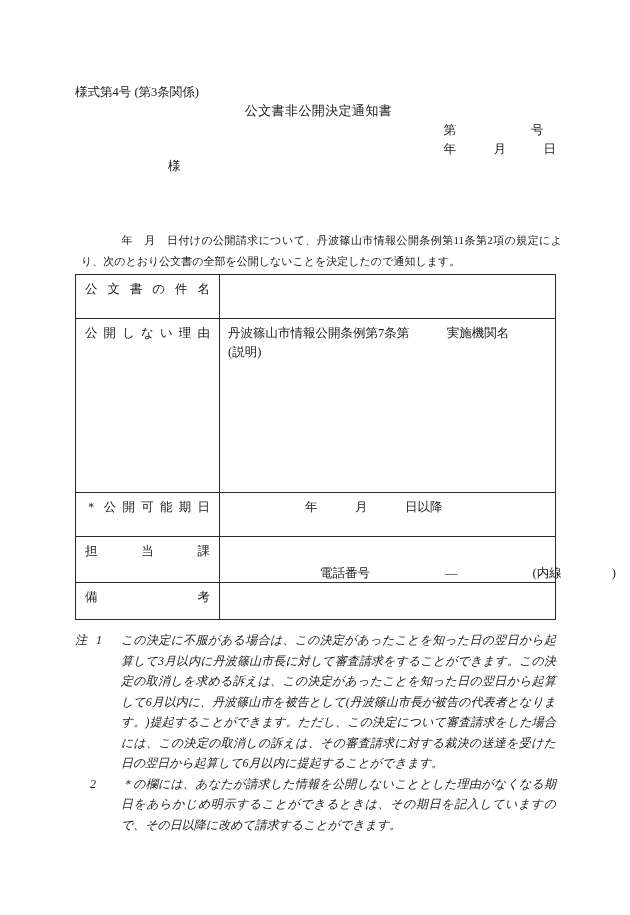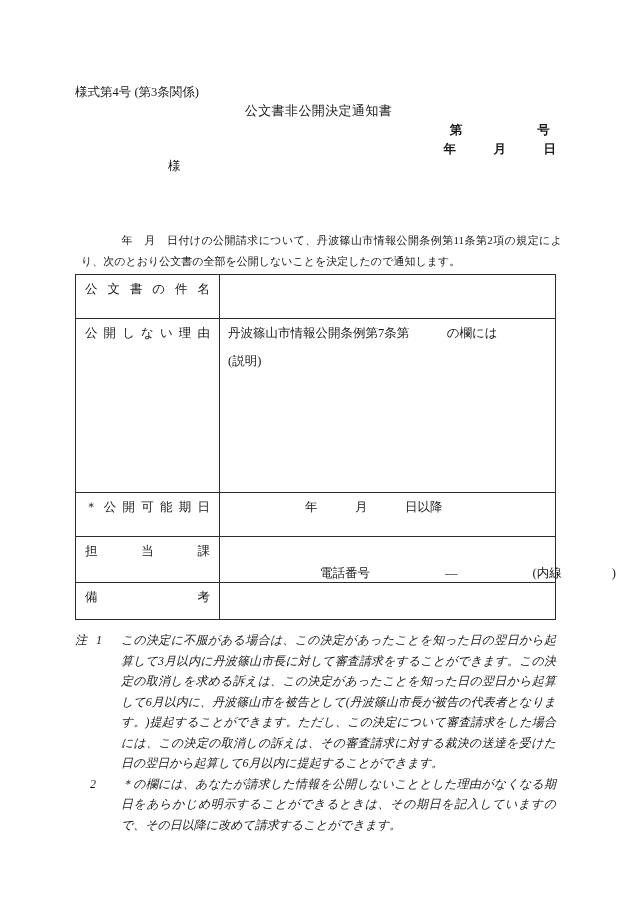--- a/index.html
+++ b/index.html
@@ -40,22 +40,21 @@
     letter-spacing: 0.4px;
     padding-left: 7px;
   }
 
   .meta-block {
     position: absolute;
     right: 74px;
     top: 121px;
     font-size: 12.5px;
     line-height: 19px;
-    text-align: center;
-    font-weight: bold;
+    text-align: left;
   }
   .meta-line {
     white-space: pre;
     display: block;
   }
 
   .addressee {
     position: absolute;
     left: 168px;
     top: 158px;
@@ -116,21 +115,21 @@
   .value-cell {
     padding: 6px 8px 0 8px !important;
   }
 
   .r-title   { height: 44px; }
   .r-reason  { height: 174px; }
   .r-date    { height: 44px; }
   .r-dept    { height: 41px; }
   .r-remarks { height: 37px; }
 
-  .reason-line2 { margin-top: 11px; }
+  .reason-line2 { margin-top: 2px; }
 
   .date-inline {
     margin-left: 77px;
     white-space: pre;
   }
 
   .tel-line {
     margin-top: 22px;
     margin-left: 92px;
     white-space: pre;
@@ -204,21 +203,21 @@
               <span>公</span>
               <span>開</span>
               <span>し</span>
               <span>な</span>
               <span>い</span>
               <span>理</span>
               <span>由</span>
             </span>
         </td>
         <td class="value-cell">
-          <div>丹波篠山市情報公開条例第7条第　　　の欄には</div>
+          <div>丹波篠山市情報公開条例第7条第　　　実施機関名</div>
           <div class="reason-line2">(説明)</div>
         </td>
       </tr>
 
       <tr class="r-date">
         <td class="label-cell">
           <span class="label-spread">
               <span>＊</span>
               <span>公</span>
               <span>開</span>

